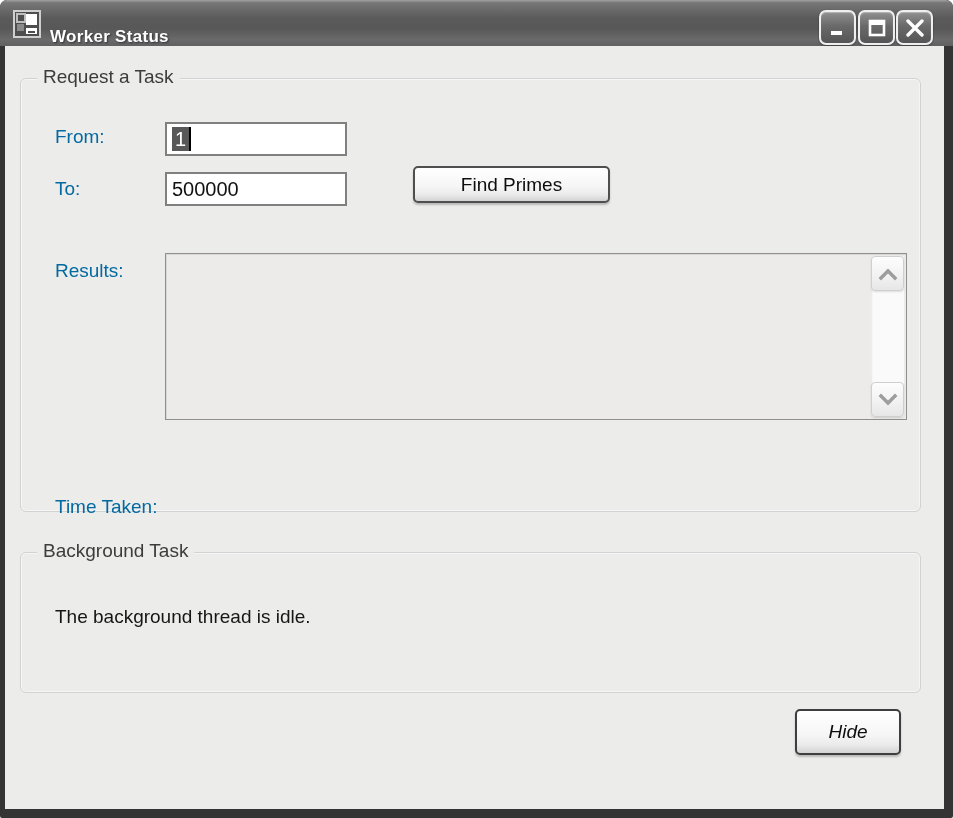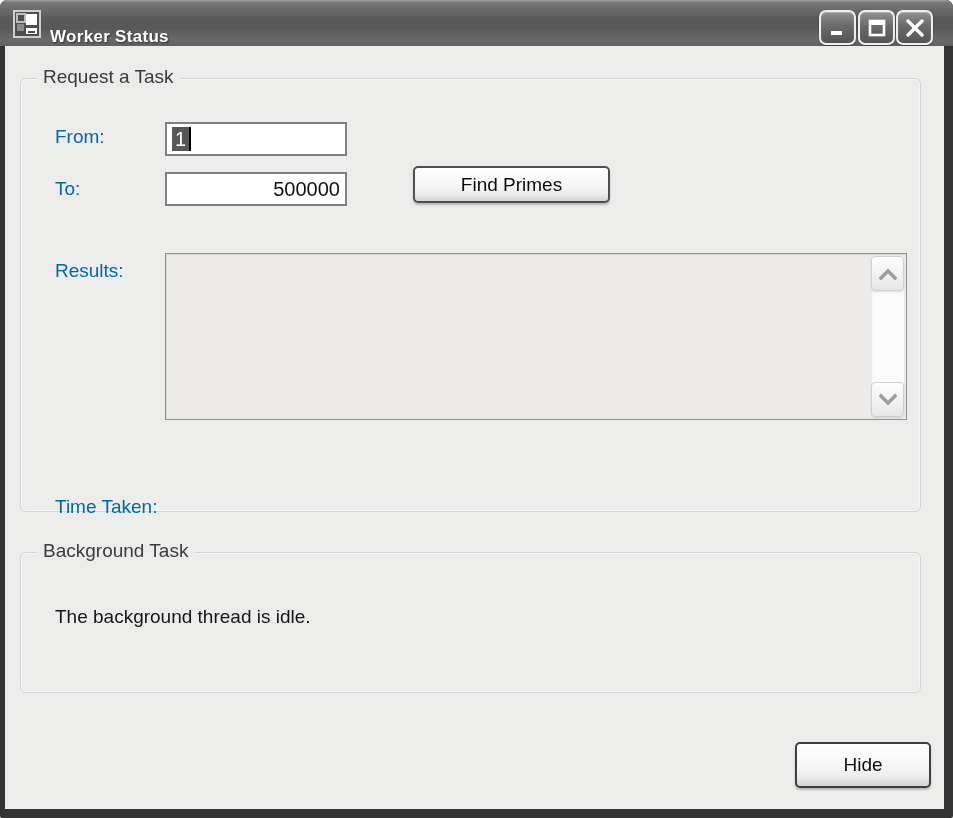--- a/index.html
+++ b/index.html
@@ -47,33 +47,33 @@
 
   .lbl{position:absolute;font-size:19px;color:#0369a1;white-space:nowrap;}
 
   .textinput{
     position:absolute;left:160px;width:182px;height:34px;
     border:2px solid #808080;background:#ffffff;
     font-family:"Liberation Sans","DejaVu Sans",sans-serif;
     font-size:20px;color:#111;padding:2px 5px;line-height:28px;
   }
   .from-box{top:76px;display:flex;align-items:center;}
-  .to-box{top:126px;text-align:right;}
+  .to-box{top:126px;}
   .sel{background:#585858;color:#ffffff;padding:0 3px;line-height:24px;}
   .caret{display:inline-block;width:2px;height:24px;background:#000;vertical-align:middle;}
 
   .xpbtn{
     position:absolute;border:2px solid #4f4f4f;border-radius:5px;
     background:linear-gradient(180deg,#ffffff 0%,#f6f6f6 55%,#ebebeb 80%,#d3d3d3 100%);
     font-family:"Liberation Sans","DejaVu Sans",sans-serif;
     font-size:19px;color:#0d0d0d;cursor:pointer;
     box-shadow:0 2px 2px rgba(0,0,0,.22), inset 0 1px 0 #ffffff;
   }
   .find-btn{left:408px;top:120px;width:197px;height:37px;}
-  .hide-btn{left:790px;top:696px;width:136px;height:46px;border-color:#3e3e3e;}
+  .hide-btn{left:790px;top:663px;width:106px;height:46px;border-color:#3e3e3e;font-style:italic;}
 
   .resultsbox{
     position:absolute;left:160px;top:207px;width:742px;height:167px;
     background:#ecebea;border:1px solid #8f8f8f;
     box-shadow:inset 1px 1px 0 rgba(0,0,0,.08);
   }
   .vscroll{
     position:absolute;top:2px;right:2px;bottom:2px;width:33px;
     background:#fafafa;border-radius:2px;
     box-shadow:inset 1px 0 2px rgba(0,0,0,.07);

